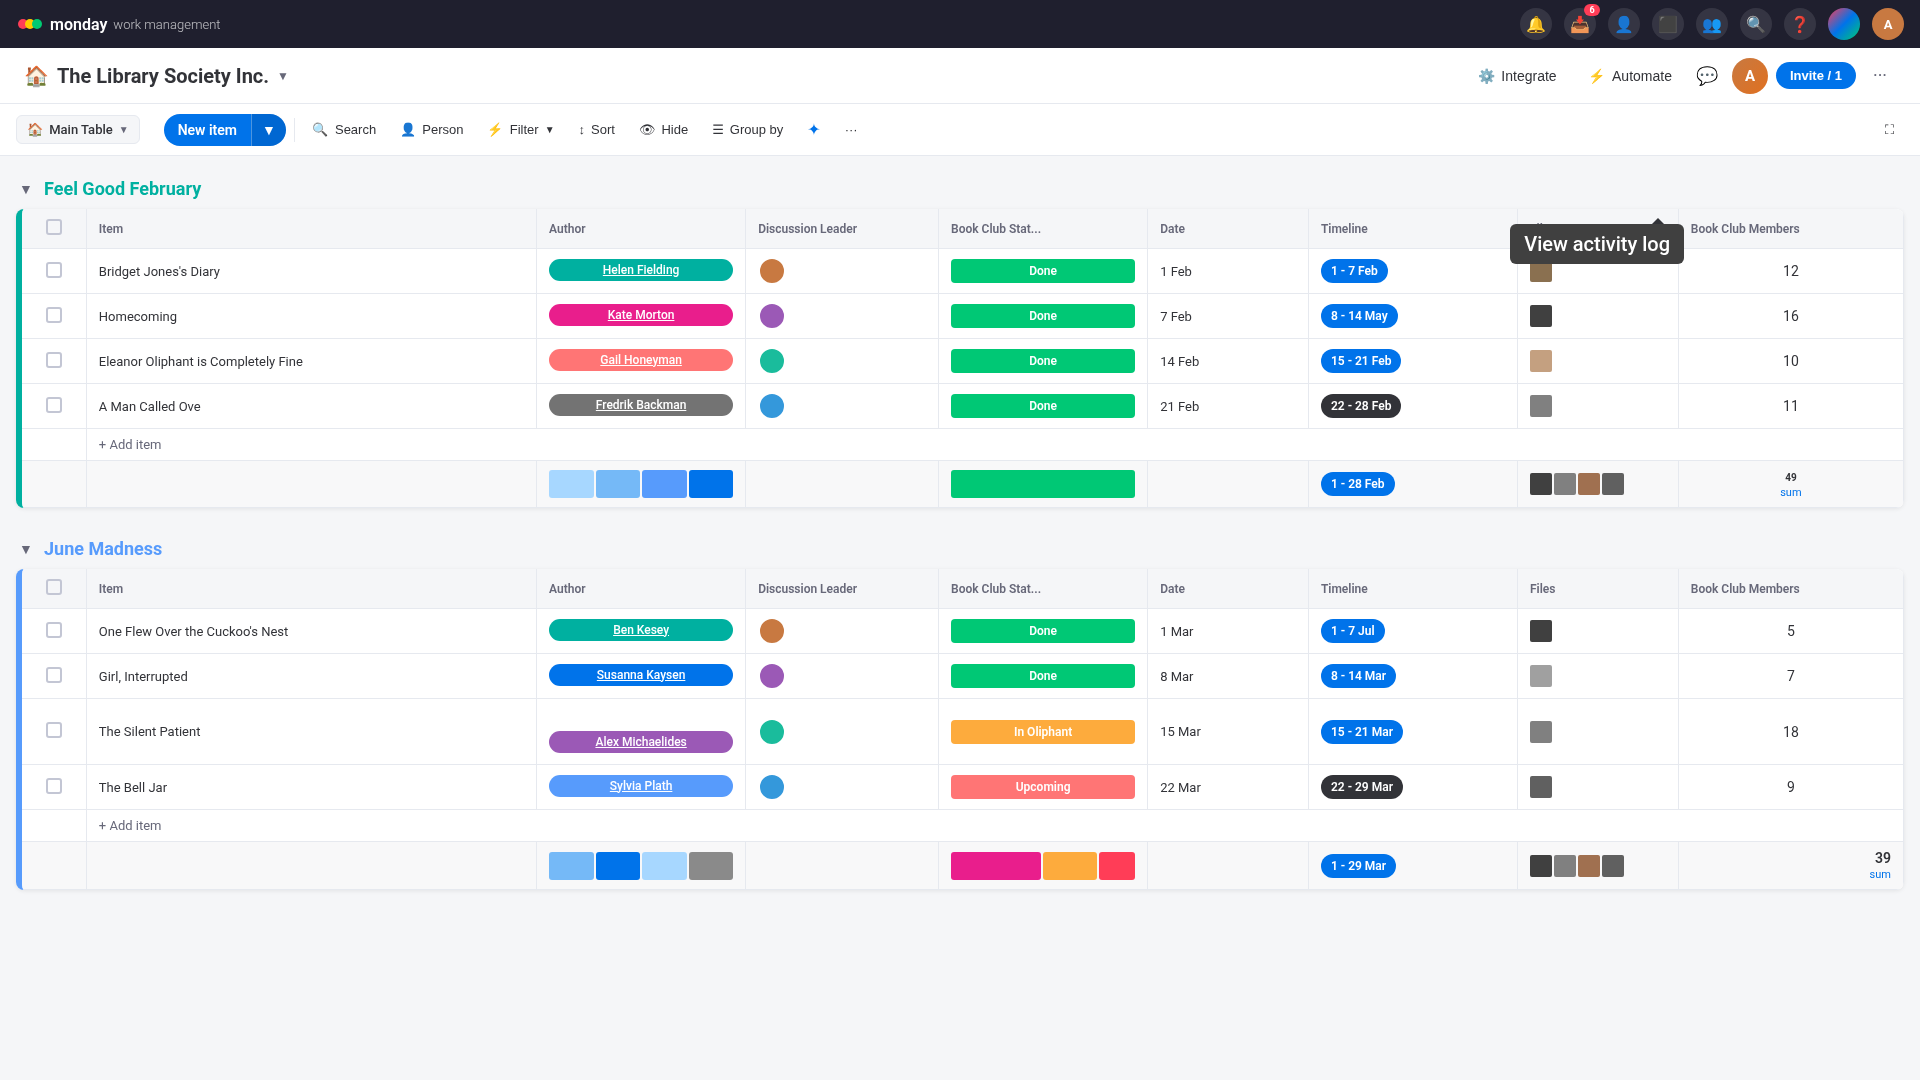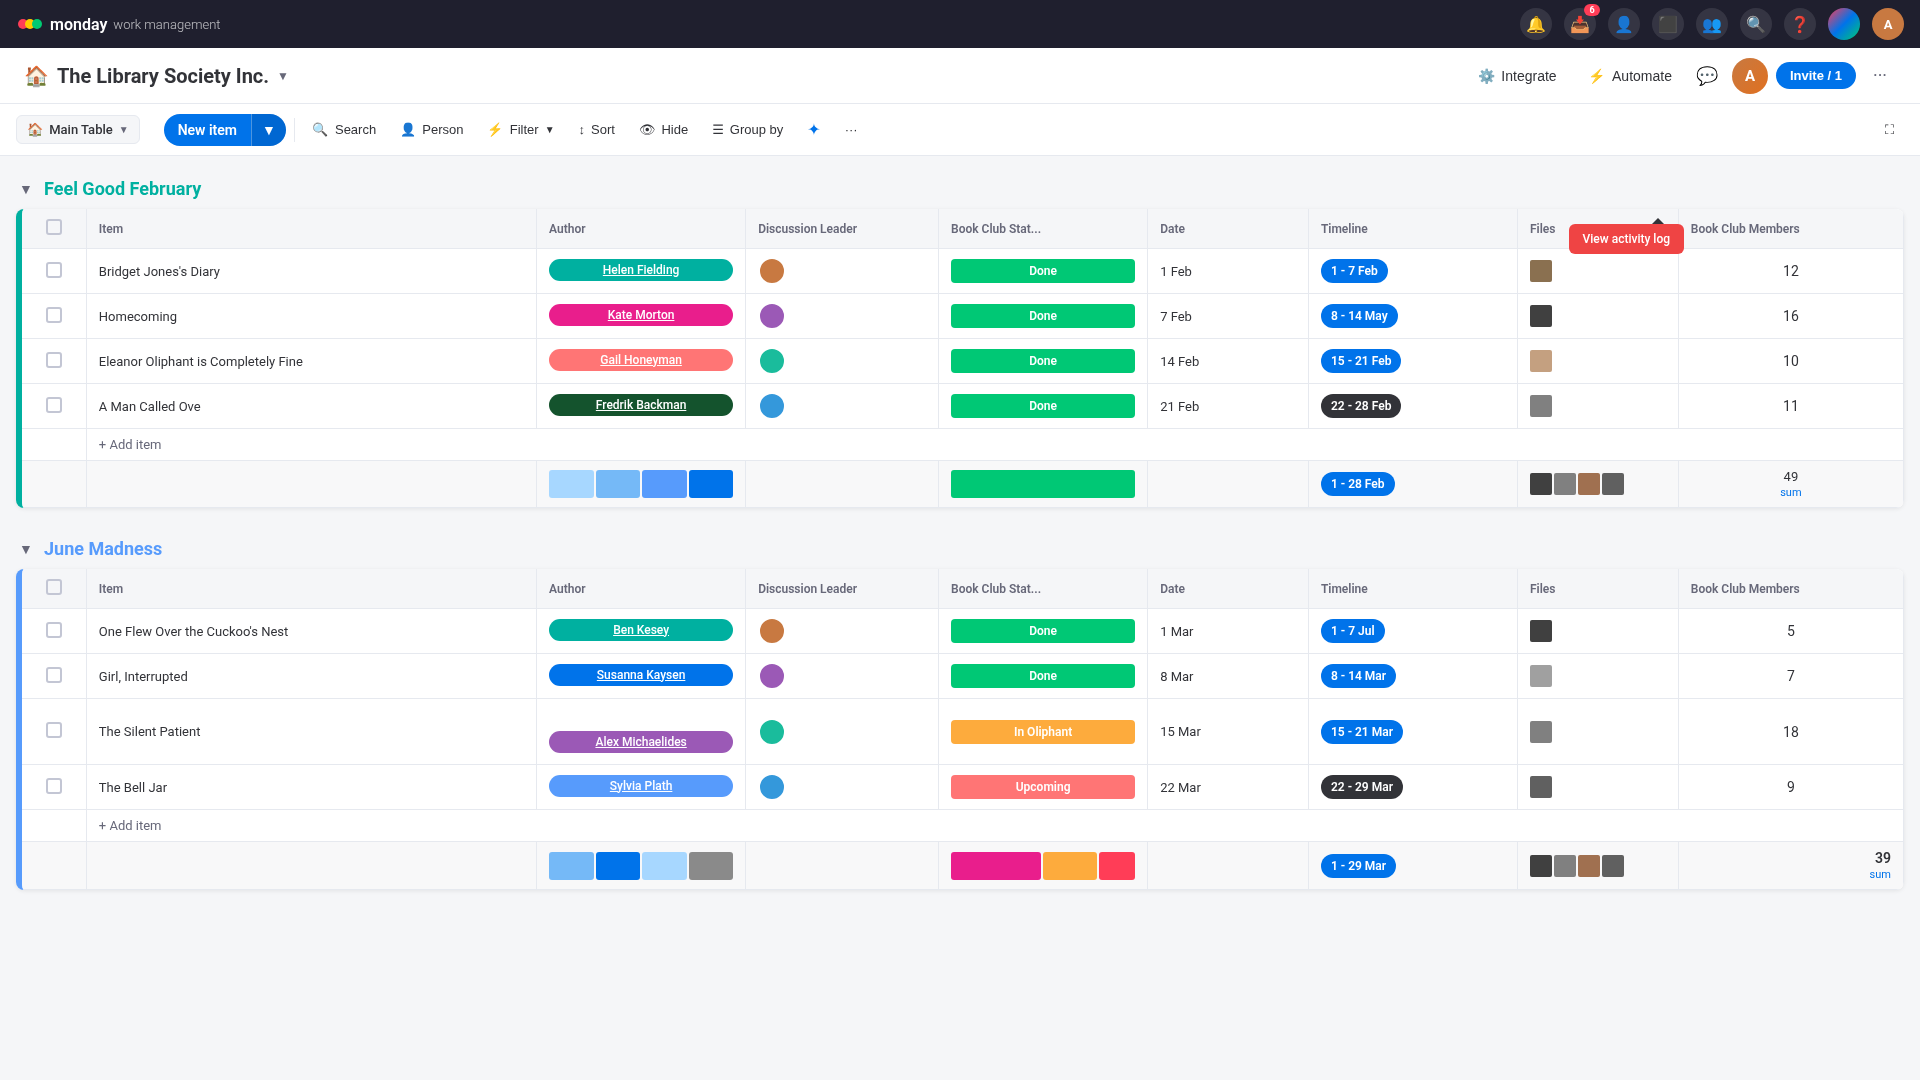--- a/index.html
+++ b/index.html
@@ -38,25 +38,25 @@
     .ws-actions { display: flex; align-items: center; gap: 8px; }
     .ws-btn { display: flex; align-items: center; gap: 6px; padding: 6px 12px; border-radius: 6px; cursor: pointer; font-size: 14px; border: none; background: transparent; color: #323338; }
     .invite-btn { background: #0073ea; color: white; border-radius: 20px; padding: 6px 14px; font-size: 13px; font-weight: 600; cursor: pointer; border: none; }
     .more-btn { width: 32px; height: 32px; border-radius: 50%; display: flex; align-items: center; justify-content: center; cursor: pointer; color: #676879; font-size: 18px; }
 
     
     .activity-tooltip {
       position: absolute;
       top: 120px;
       right: 120px;
-      background: #ef4444;
+      background: #404040;
       color: white;
       padding: 8px 14px;
       border-radius: 6px;
-      font-size: 12px;
+      font-size: 20px;
       font-weight: 500;
       z-index: 100;
       white-space: nowrap;
     }
     .activity-tooltip::after {
       content: '';
       position: absolute;
       top: -6px;
       right: 20px;
       border-left: 6px solid transparent;
@@ -266,21 +266,21 @@
     
     .av-brown { background: #c87941; }
     .av-purple { background: #9b59b6; }
     .av-teal { background: #1abc9c; }
     .av-blue { background: #3498db; }
 
     
     .a-teal { background: #00b0a0; }
     .a-pink { background: #e91e8c; }
     .a-orange { background: #ff7575; }
-    .a-dark { background: #14532d; }
+    .a-dark { background: #737373; }
     .a-blue { background: #0073ea; }
     .a-purple { background: #9b59b6; margin-top: 24px; }
     .a-light { background: #579bfc; }
 
   </style>
 </head>
 <body>
 
 <div class="top-nav">
   <div class="logo-area">
@@ -557,21 +557,21 @@
     </td>
     <td>
       <div style="display:flex;gap:2px;">
                   <div class="file-thumb" style="background:#404040;width:22px;height:22px;"></div>
                   <div class="file-thumb" style="background:#808080;width:22px;height:22px;"></div>
                   <div class="file-thumb" style="background:#a07050;width:22px;height:22px;"></div>
                   <div class="file-thumb" style="background:#606060;width:22px;height:22px;"></div>
                 </div>
     </td>
     <td style="text-align:center;">
-      <span style="font-size:13px;font-weight:400;margin-top:32px;">49</span><br>
+      <span style="font-size:10px;font-weight:700;margin-top:32px;">49</span><br>
       <span style="font-size:11px;color:#0073ea;">sum</span>
     </td>
   </tr>
           </tbody>
       </table>
     </div>
   </div>
 
   <div class="group-section">
     <div class="group-header">

